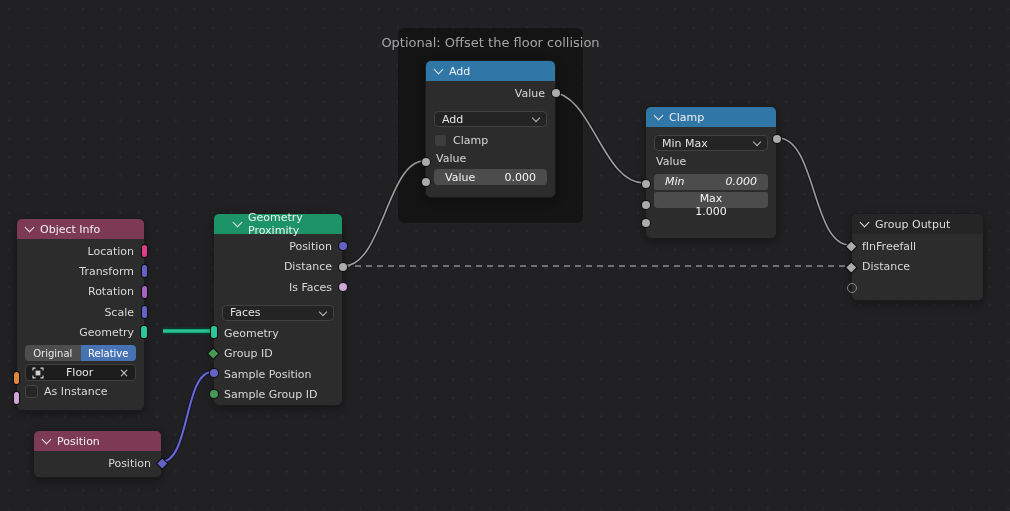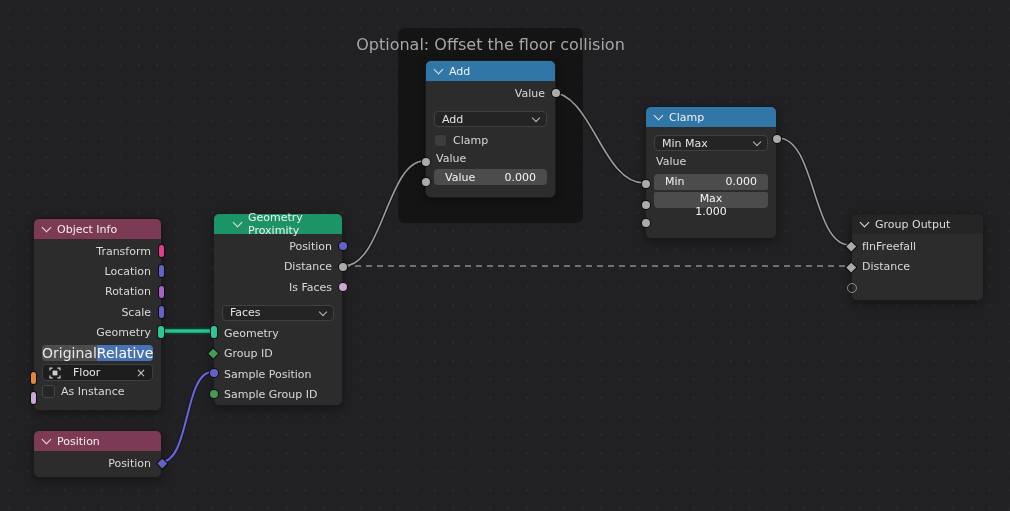--- a/index.html
+++ b/index.html
@@ -5,21 +5,21 @@
   html,body{margin:0;padding:0;}
   body{
     width:1010px;height:511px;position:relative;overflow:hidden;
     background-color:var(--bg,#212124);
     background-image:radial-gradient(circle,var(--bg_dot,#2b2b2e) 1px,transparent 1.2px);
     background-size:18.5px 18.5px;
     font-family:"DejaVu Sans","Liberation Sans",sans-serif;
     -webkit-font-smoothing:antialiased;
   }
   .frame{position:absolute;left:398px;top:28px;width:185px;height:195px;background:var(--frame_bg,#141414);border-radius:7px;z-index:0;}
-  .frame-label{position:absolute;top:7px;left:50%;transform:translateX(-50%);white-space:nowrap;font-size:16px;color:var(--frame_label,#a6a6a6);}
+  .frame-label{position:absolute;top:7px;left:50%;transform:translateX(-50%);white-space:nowrap;font-size:13px;color:var(--frame_label,#a6a6a6);}
   svg.wires{position:absolute;left:0;top:0;z-index:1;pointer-events:none;}
   .node{position:absolute;background:var(--node_bg,#2c2c2c);border:1px solid #1b1b1b;border-radius:6px;z-index:2;box-shadow:0 3px 8px rgba(0,0,0,.35);box-sizing:border-box;}
   .hdr{height:20px;border-radius:5px 5px 0 0;display:flex;align-items:center;gap:7px;padding:0 9px;box-sizing:border-box;}
   .hdr span.t{font-size:11px;color:#f0f0f0;}
   .hdr.red{background:var(--hdr_red,#7d3a55);}
   .hdr.teal{background:var(--hdr_teal,#1d9467);padding-left:20px;}
   .hdr.blue{background:var(--hdr_blue,#3077a8);}
   .hdr.plain{background:var(--hdr_plain,#252525);border-radius:5px 5px 0 0;}
   .chev{width:6px;height:6px;border-left:1.6px solid #e2e2e2;border-bottom:1.6px solid #e2e2e2;transform:rotate(-45deg);margin-top:-4px;flex:0 0 auto;}
   .rows{margin-top:2px;}
@@ -47,24 +47,24 @@
   .dropdown{margin:0 8px;height:16px;background:var(--dd_bg,#242424);border:1px solid #414141;border-radius:4px;display:flex;align-items:center;padding:0 7px;box-sizing:border-box;font-size:11px;color:#e3e3e3;}
   .dropdown .lbl{flex:1;}
   .dd-chev{width:5px;height:5px;border-left:1.4px solid #bdbdbd;border-bottom:1.4px solid #bdbdbd;transform:rotate(-45deg);margin-top:-2px;}
   .slider{margin:0 8px;height:15.5px;background:var(--field_bg,#4c4c4c);border-radius:4px;display:flex;align-items:center;font-size:11px;color:#f4f4f4;padding:0 11px;box-sizing:border-box;}
   .slider .lbl{flex:1;text-align:left;}
   .slider .val{text-align:right;}
   .cbrow{display:flex;align-items:center;gap:6px;margin:0 8px;font-size:11px;color:#d8d8d8;}
   .cbox{width:13px;height:13px;border-radius:3px;background:#3d3d3d;border:1px solid #2a2a2a;box-sizing:border-box;}
   .cbox.dark{background:#262626;border-color:#454545;}
   .toggle{display:flex;margin:0 8px;height:16px;}
-  .tbtn{flex:1;display:flex;align-items:center;justify-content:center;font-size:14px;color:#e8e8e8;}
+  .tbtn{flex:1;display:flex;align-items:center;justify-content:center;font-size:10px;color:#e8e8e8;}
   .tbtn.off{background:#4d4d4d;border-radius:4px 0 0 4px;}
   .tbtn.on{background:var(--accent,#4772b3);border-radius:0 4px 4px 0;color:#fff;}
-  .objfield{margin:0 8px;height:17px;background:#1d1d1d;border:1px solid #3f3f3f;border-radius:4px;display:flex;align-items:center;gap:12px;padding:0 6px;box-sizing:border-box;font-size:11px;color:#e3e3e3;}
+  .objfield{margin:0 8px;height:17px;background:#1d1d1d;border:1px solid #3f3f3f;border-radius:4px;display:flex;align-items:center;gap:22px;padding:0 6px;box-sizing:border-box;font-size:11px;color:#e3e3e3;}
   .objfield .lbl{flex:1;}
   .objfield .x{color:#c9c9c9;font-size:12px;}
 </style>
 </head>
 <body>
 
 <div class="frame">
   <div class="frame-label">Optional: Offset the floor collision</div>
 </div>
 
@@ -81,31 +81,31 @@
 
   <path d="M550,92 C592,92 602,183 644,183" stroke="#151515" stroke-width="3.6" fill="none"></path>
   <path d="M550,92 C592,92 602,183 644,183" stroke-width="1.6" fill="none" stroke="#9c9c9c"></path>
 
   <path d="M778,138 C816,138 812,245 850,245" stroke="#151515" stroke-width="3.6" fill="none"></path>
   <path d="M778,138 C816,138 812,245 850,245" stroke-width="1.6" fill="none" stroke="#9c9c9c"></path>
 
   <path d="M344,266 L850,266" stroke-width="1.4" fill="none" stroke-dasharray="6 5" stroke="#8c8c8c"></path>
 </svg>
 
-<div class="node" style="left:33px;top:218px;width:129px;height:193px;">
+<div class="node" style="left:16px;top:218px;width:129px;height:193px;">
   <div class="hdr red">
     <span class="chev"></span>
     <span class="t">Object Info</span>
   </div>
   <div class="rows">
     <div class="row out">
+        <span>Location</span>
+      </div>
+    <div class="row out">
         <span>Transform</span>
-      </div>
-    <div class="row out">
-        <span>Location</span>
       </div>
     <div class="row out">
         <span>Rotation</span>
       </div>
     <div class="row out">
         <span>Scale</span>
       </div>
     <div class="row out">
         <span>Geometry</span>
       </div>
@@ -226,21 +226,21 @@
     <span class="chev"></span>
     <span class="t">Clamp</span>
   </div>
   <div class="dropdown" style="margin-top:8px;justify-content:space-between;">
     <span class="lbl">Min Max</span>
     <span class="dd-chev"></span>
   </div>
   <div class="row in" style="height:19px;margin-top:1px;">
       <span>Value</span>
     </div>
-  <div class="slider" style="margin-top:3px;border-radius:4px 4px 2px 2px;">
+  <div class="slider" style="margin-top:3px;border-radius:4px 4px 2px 2px;font-style:italic;">
     <span class="lbl">Min</span>
     <span class="val">0.000</span>
   </div>
   <div class="slider" style="margin-top:2.5px;border-radius:2px 2px 4px 4px;flex-direction:column;">
     <span class="lbl">Max</span>
     <span class="val">1.000</span>
   </div>
   <div class="sock s-circle R c-float" style="top:27.5px;"></div>
   <div class="sock s-circle L c-float" style="top:72.5px;"></div>
   <div class="sock s-circle L c-float" style="top:93.5px;"></div>

